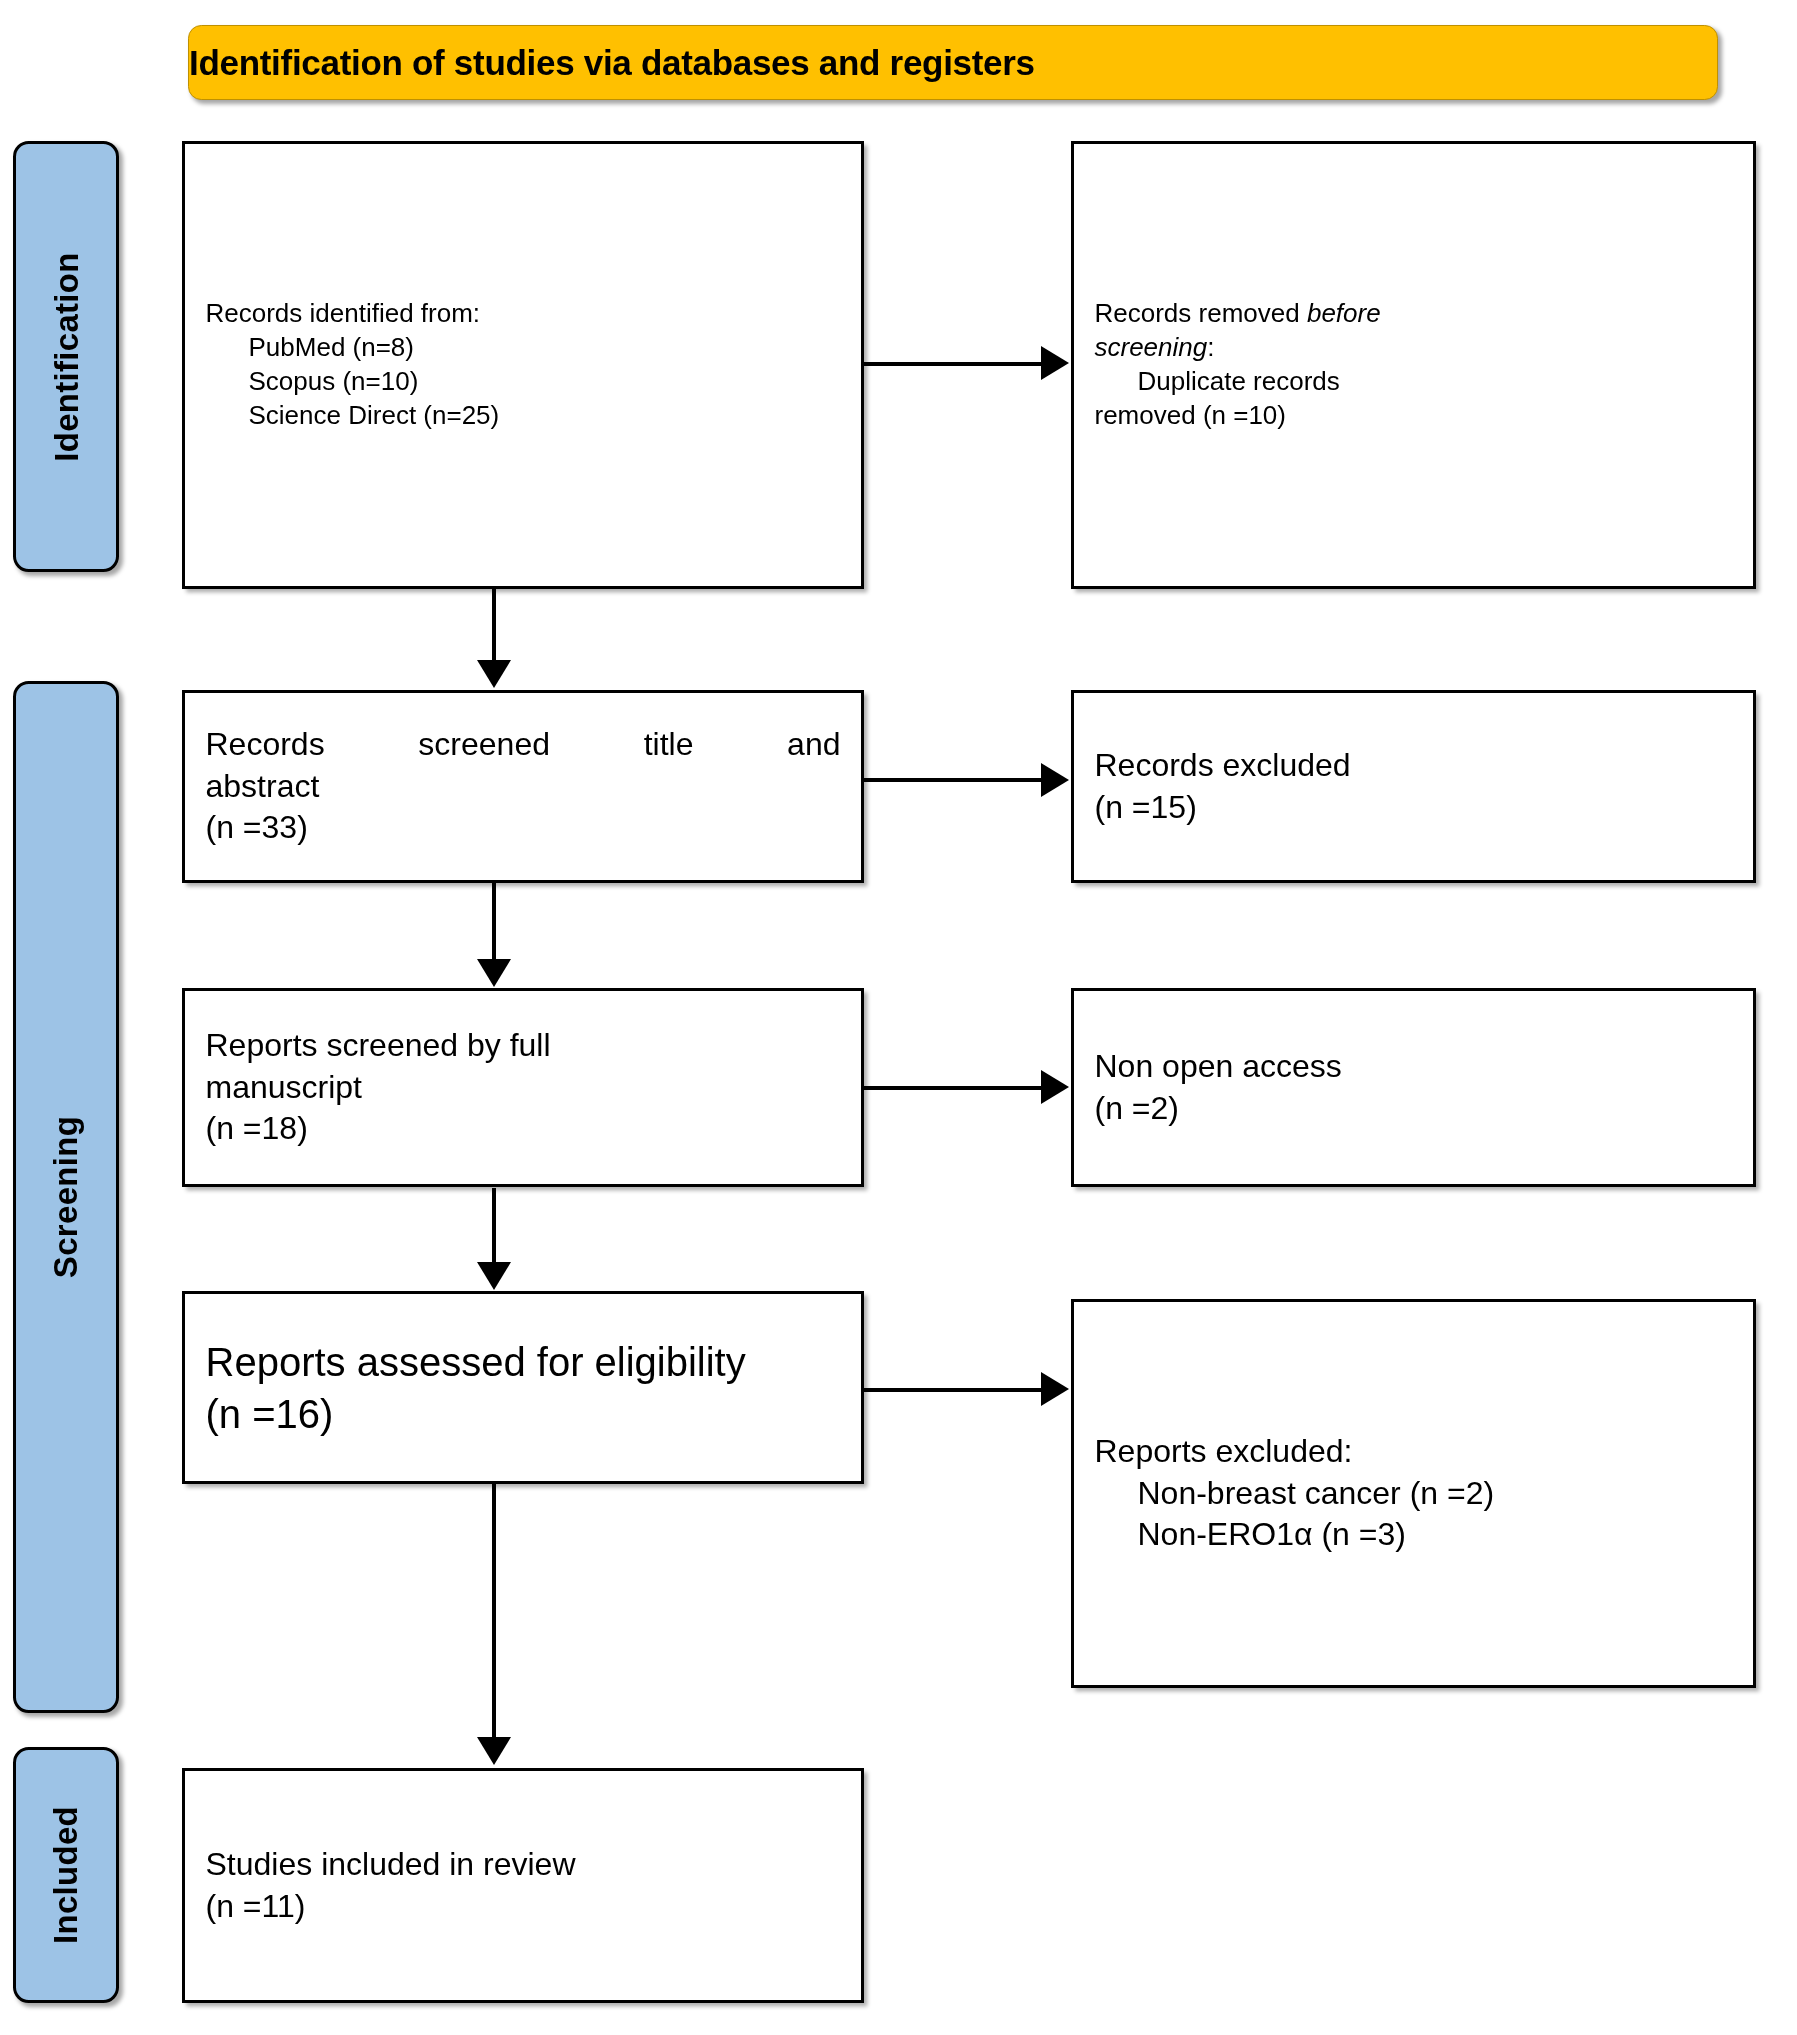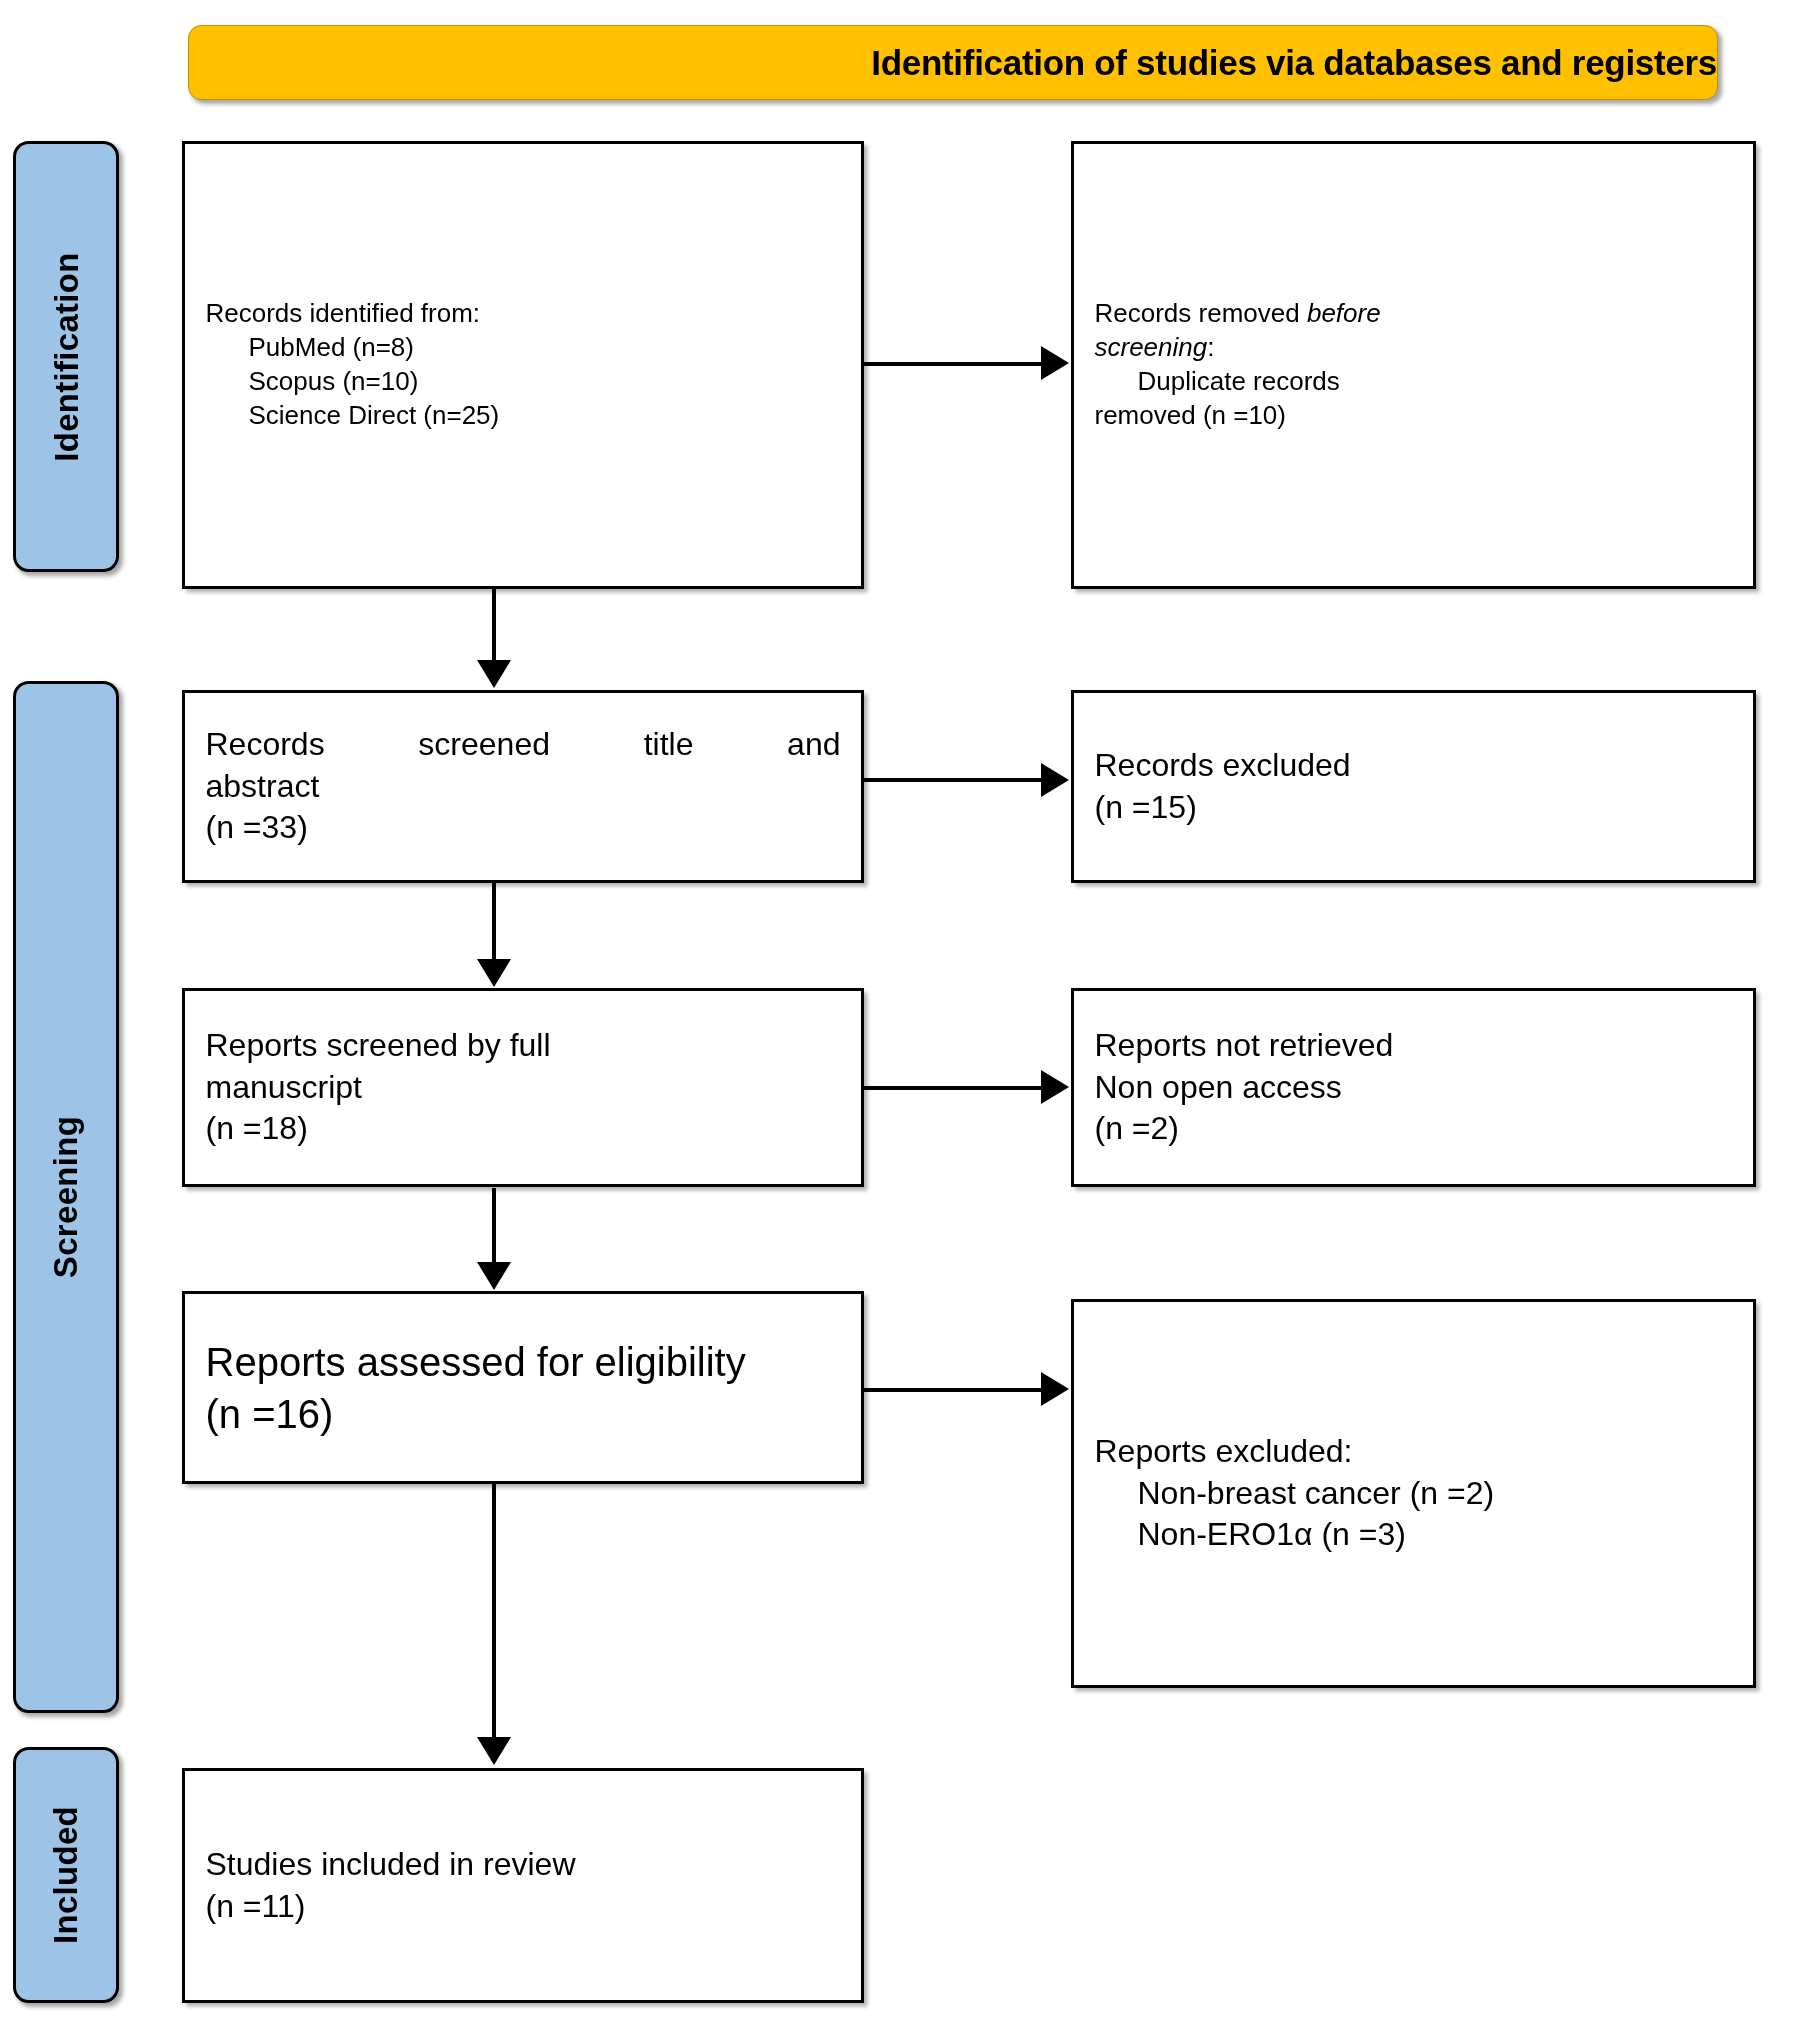--- a/index.html
+++ b/index.html
@@ -24,21 +24,21 @@
     left: 188px;
     top: 25px;
     width: 1530px;
     height: 75px;
     background: #FFC000;
     border: 1.8px solid #BF9000;
     border-radius: 13.3px;
     box-sizing: border-box;
     display: flex;
     align-items: center;
-    justify-content: flex-end;
+    justify-content: flex-start;
     box-shadow: 3.6px 3.6px 4.2px rgba(0,0,0,0.35);
   }
   .banner-text {
     font-size: 35px;
     font-weight: bold;
     color: #000000;
     letter-spacing: -0.3px;
     white-space: nowrap;
   }
 
@@ -187,21 +187,20 @@
   <div class="fbox" id="box-fullmanu">
     <div class="body t-lg">
       <p>Reports screened by full</p>
       <p>manuscript</p>
       <p>(n =18)</p>
     </div>
   </div>
 
   <div class="fbox" id="box-notretrieved">
     <div class="body t-lg">
-      <p>Reports not retrieved</p>
       <p>Non open access</p>
       <p>(n =2)</p>
     </div>
   </div>
 
   <div class="fbox" id="box-eligibility">
     <div class="body t-md">
       <p>Reports assessed for eligibility</p>
       <p>(n =16)</p>
     </div>

